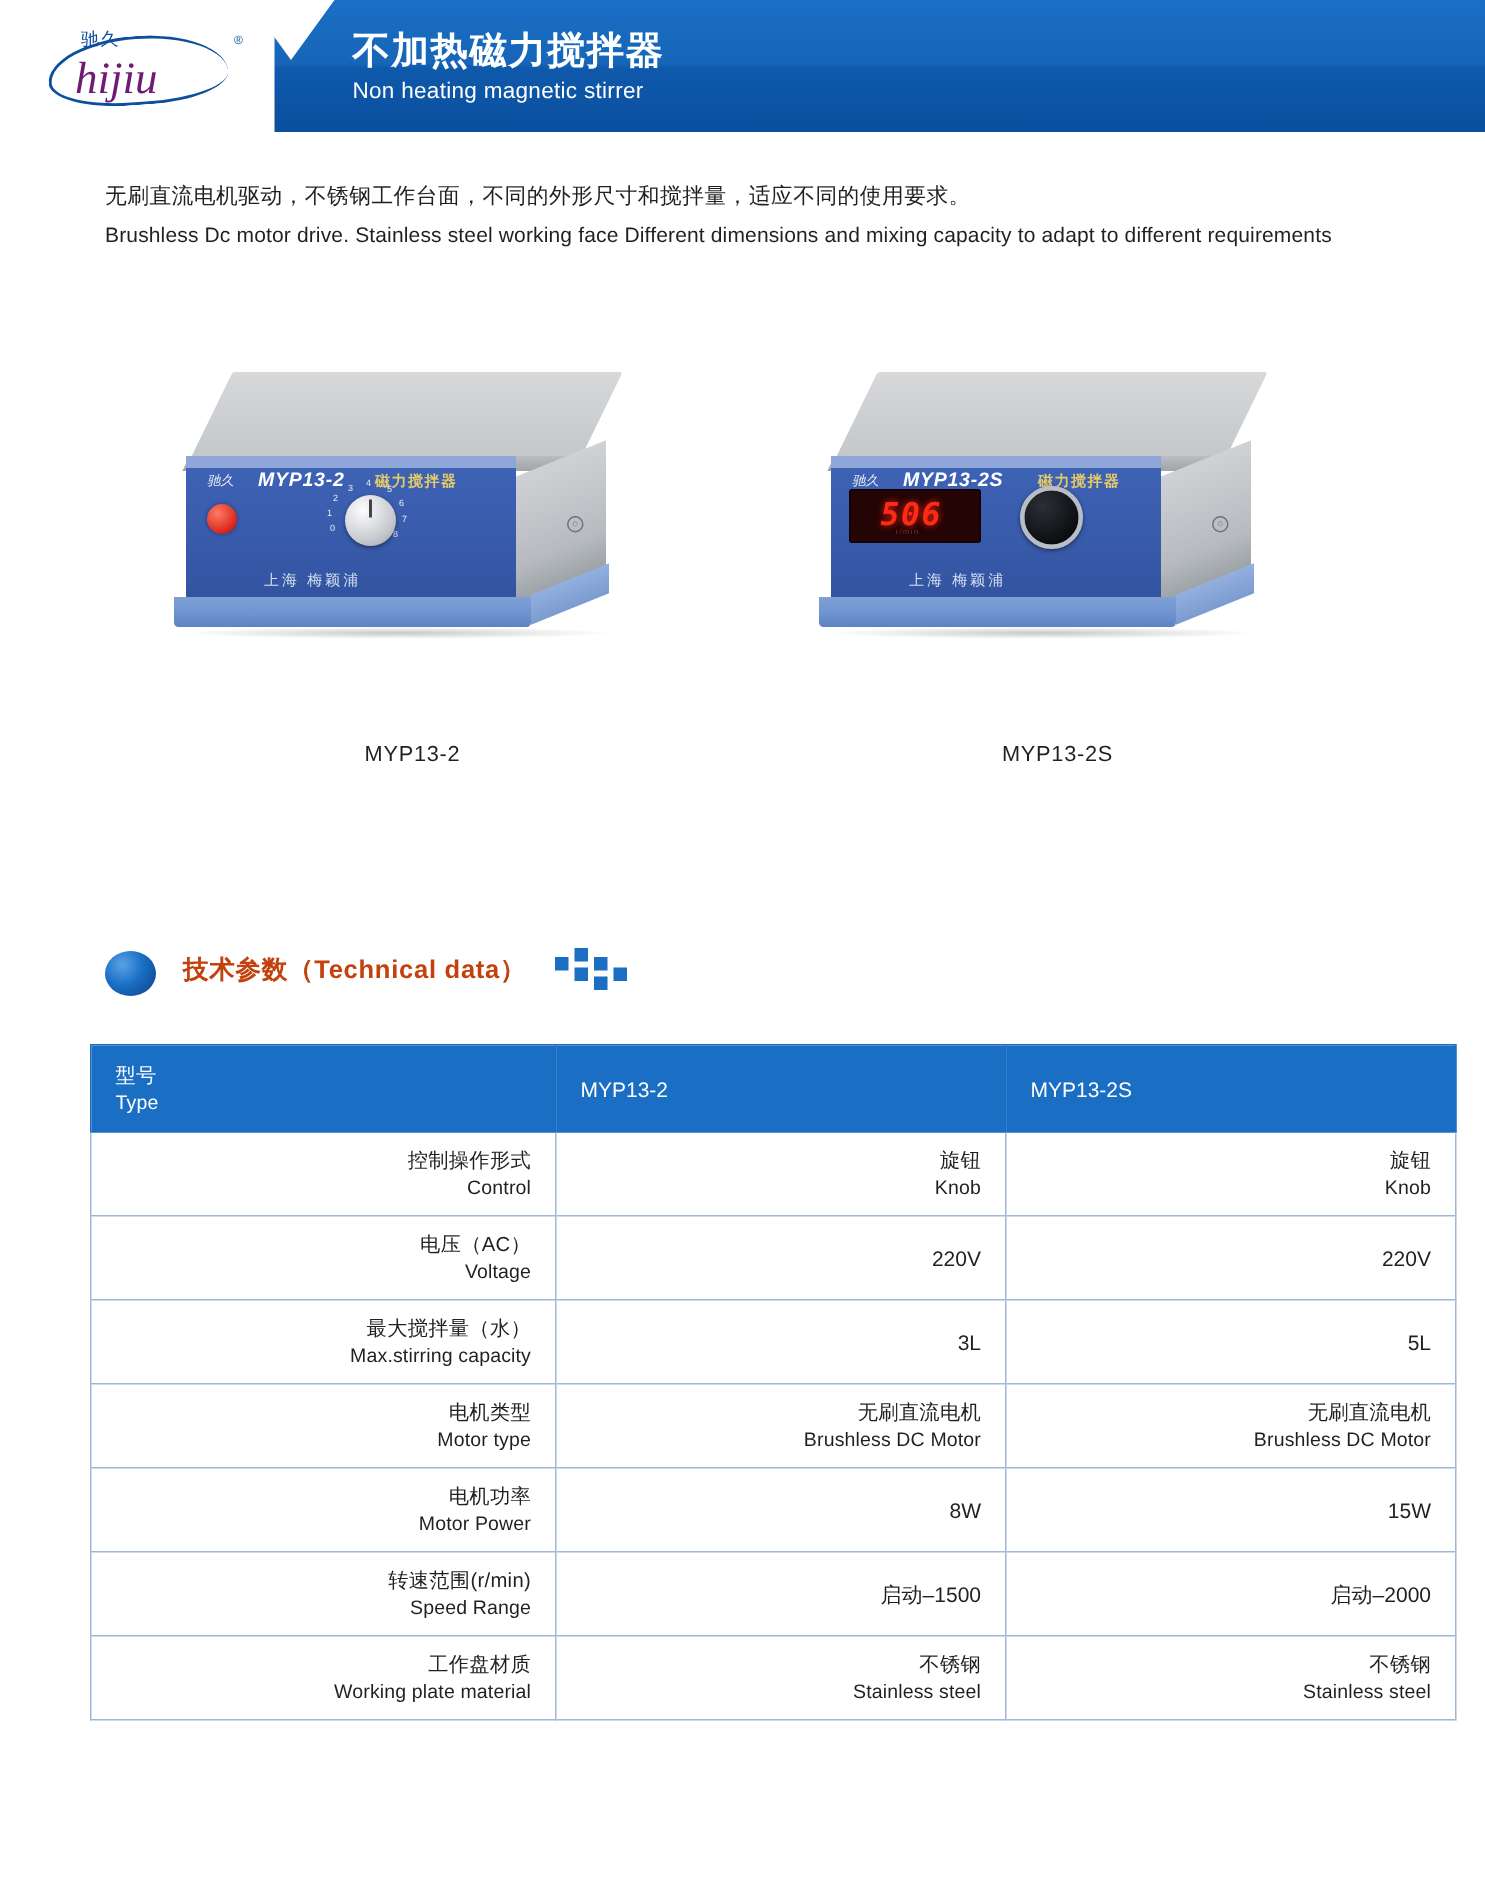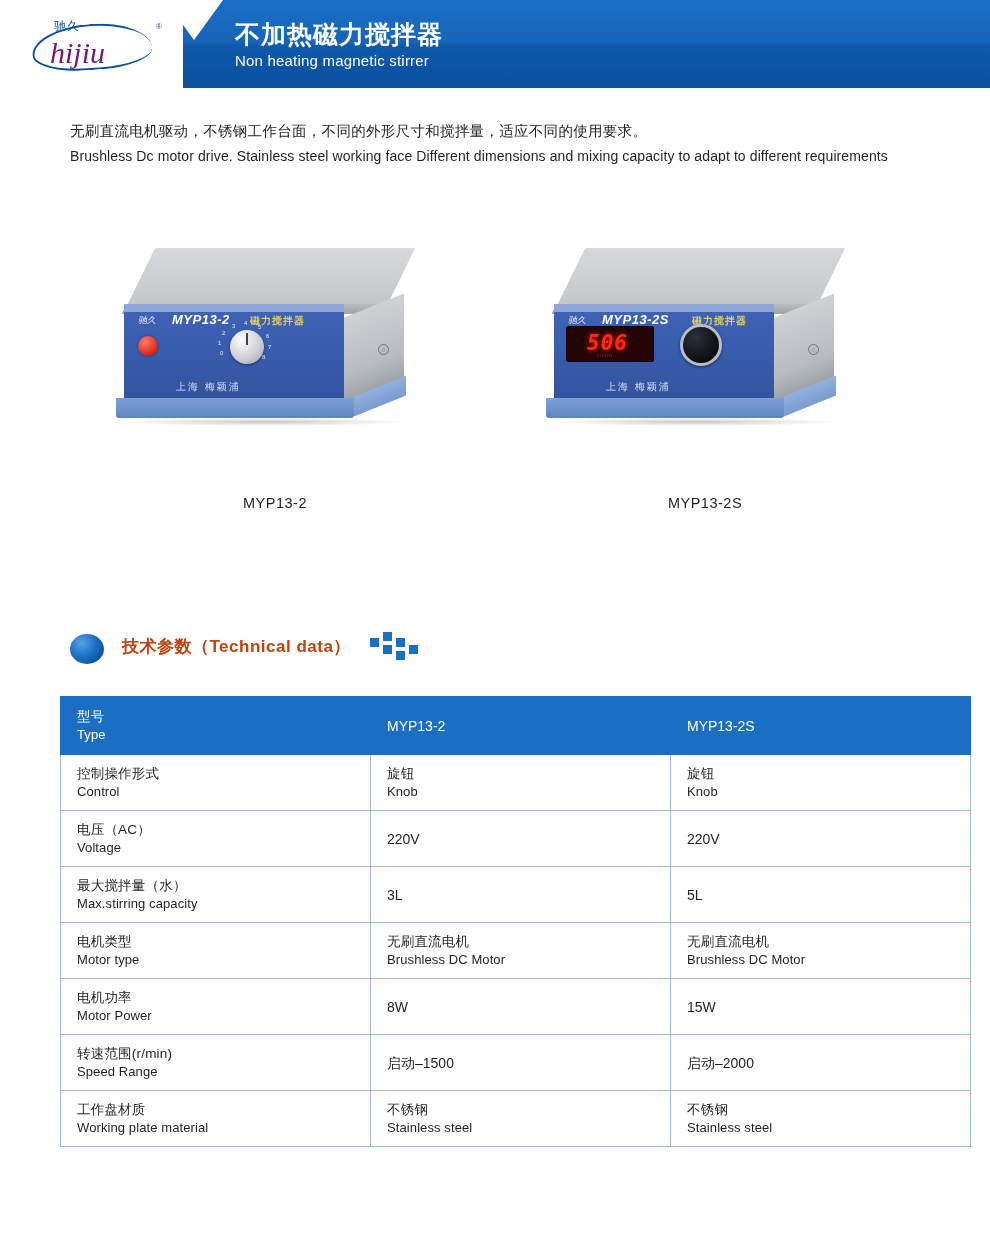--- a/index.html
+++ b/index.html
@@ -431,20 +431,21 @@
     padding: 10px 16px;
     height: 28px;
     vertical-align: middle;
     border: 1px solid #1a6fc4;
   }
   table.spec td {
     border: 1px solid #9fb7d8;
     padding: 9px 16px;
     vertical-align: middle;
     height: 30px;
+    text-align: right;
   }
   .cell-cn {
     font-size: 13.5px;
     line-height: 19px;
     color: #231f20;
     letter-spacing: 0.2px;
   }
   .cell-en {
     font-size: 13px;
     line-height: 18px;

